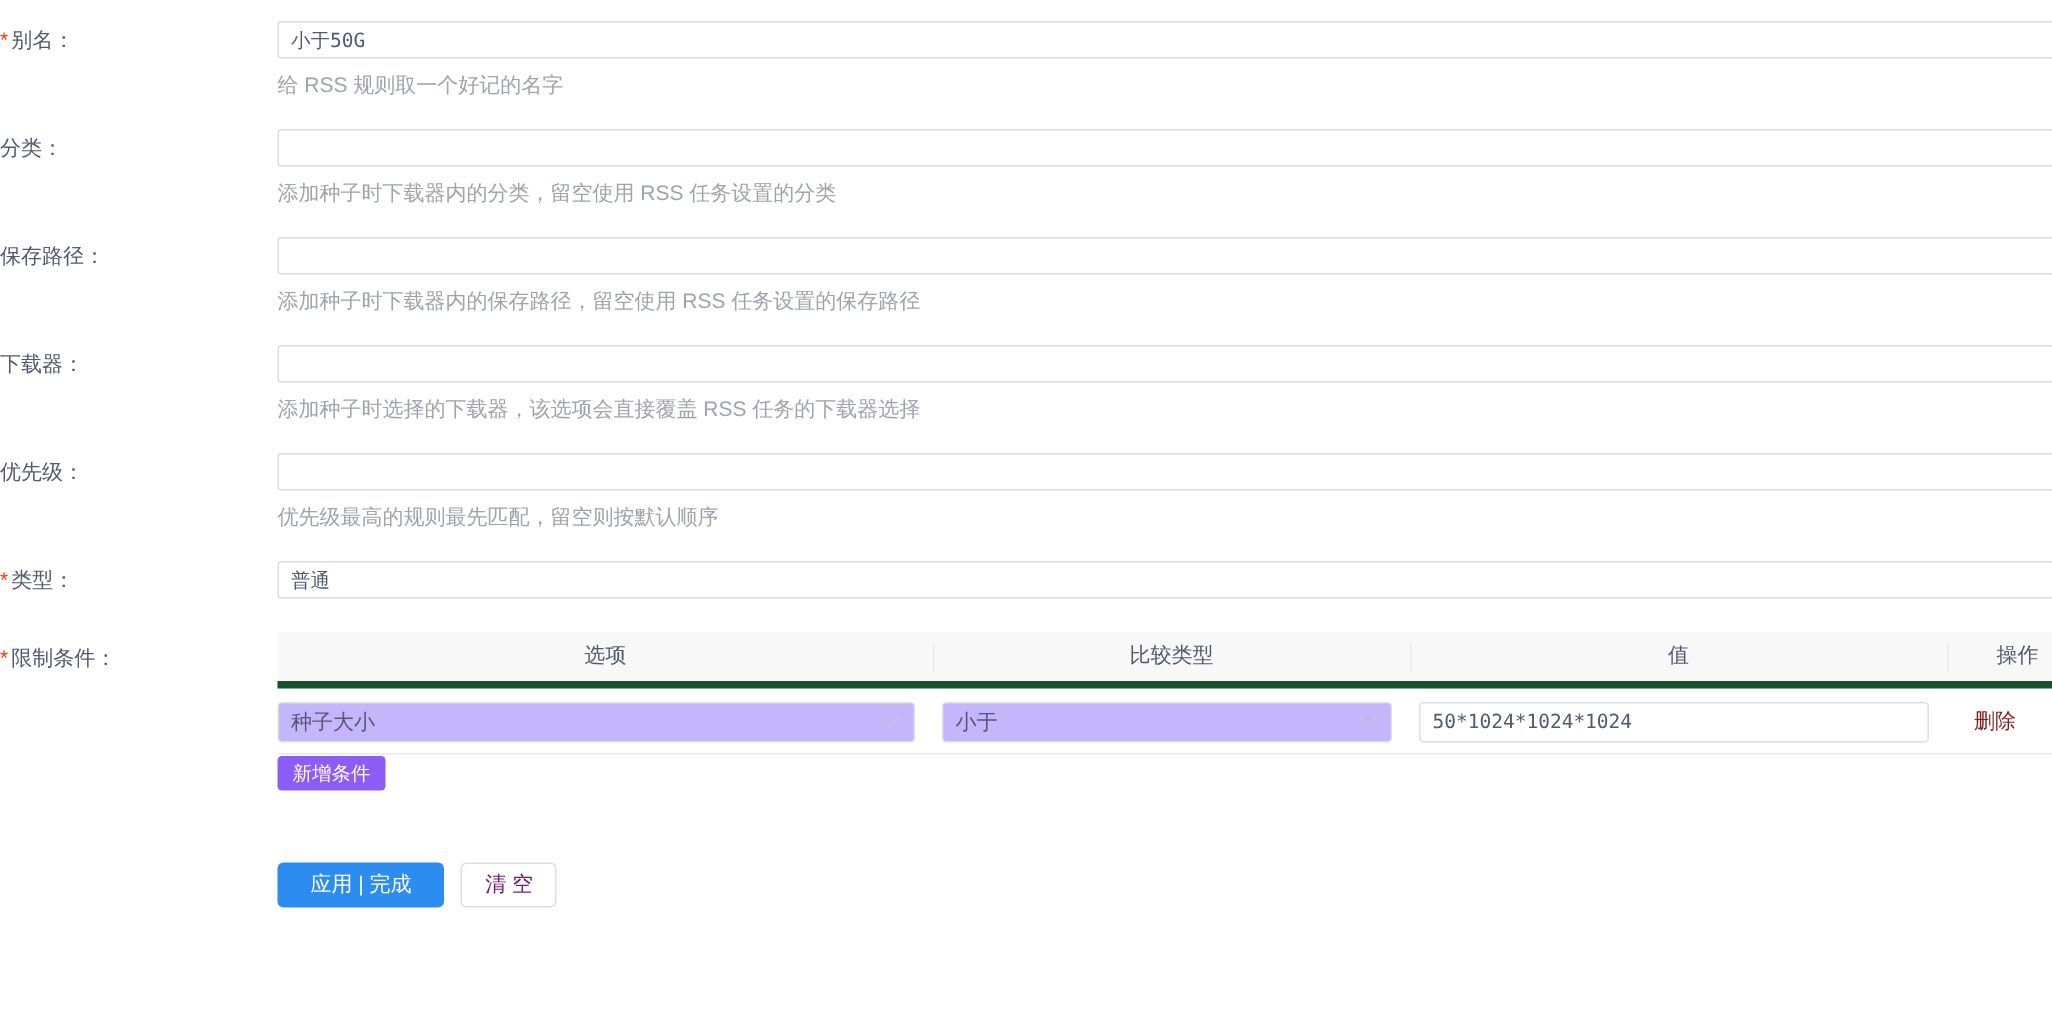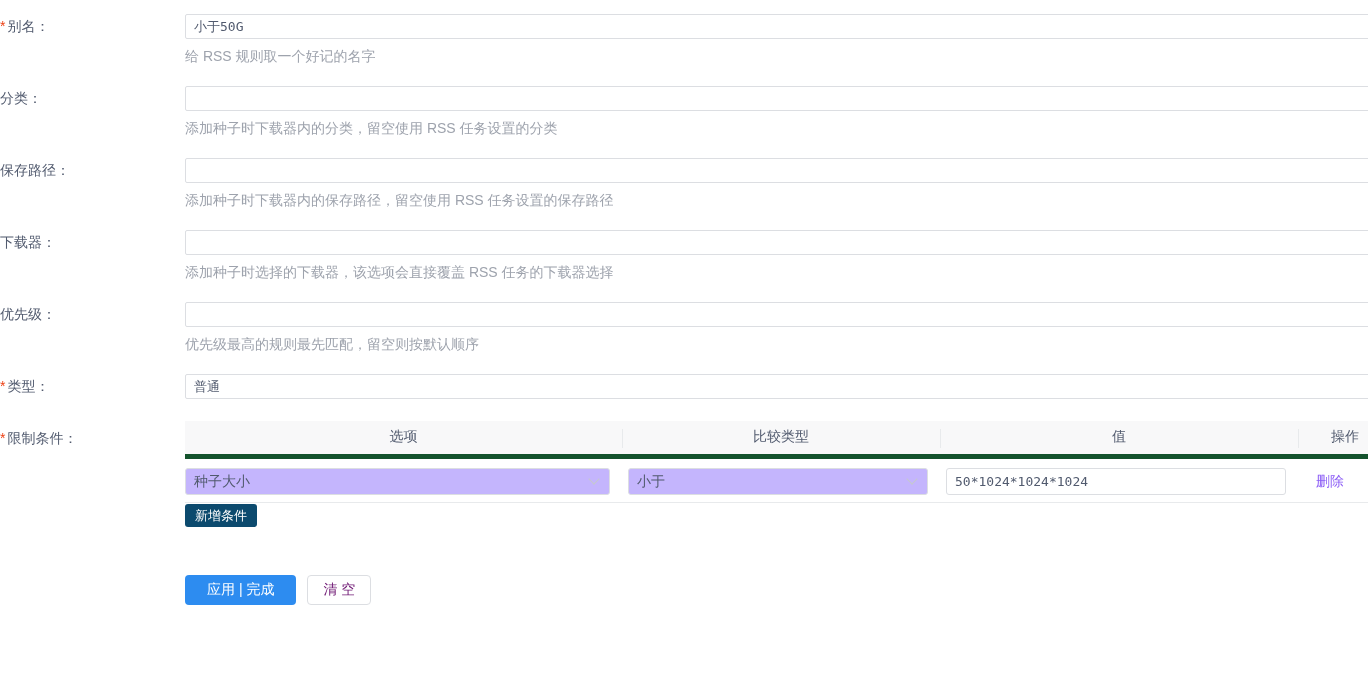--- a/index.html
+++ b/index.html
@@ -147,32 +147,32 @@
     box-sizing: border-box;
     border: 1px solid #dcdee2;
     border-radius: 3px;
     padding: 0 8px;
     font-family: "DejaVu Sans Mono", monospace;
     font-size: 13px;
     color: #515a6e;
     outline: none;
   }
   .delete-link {
-    color: #8b5cf6;
+    color: #7f1d1d;
     font-size: 14px;
     text-decoration: none;
     cursor: pointer;
   }
   .btn-add {
     display: inline-block;
     margin-top: 1px;
     height: 23px;
     line-height: 23px;
     padding: 0 10px;
-    background: #0c4a6e;
+    background: #8b5cf6;
     color: #ffffff;
     font-size: 13px;
     border: none;
     border-radius: 3px;
     cursor: pointer;
   }
   .footer {
     margin: 48px 0 0 185px;
     display: flex;
     align-items: center;

